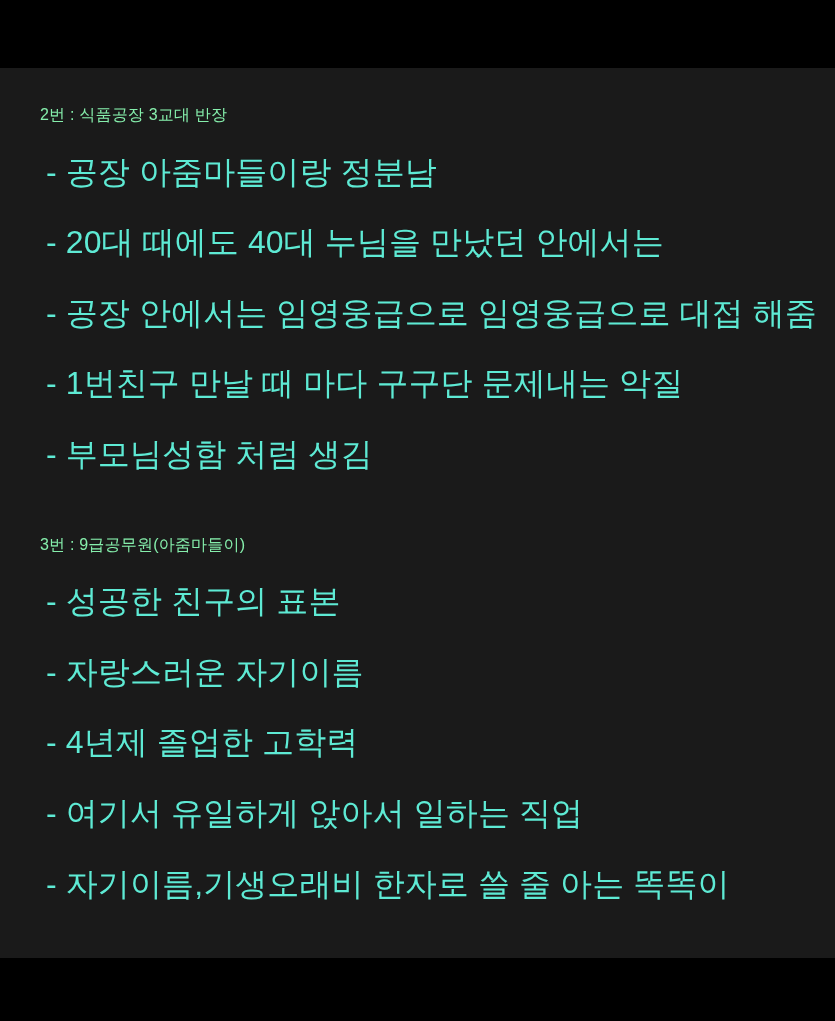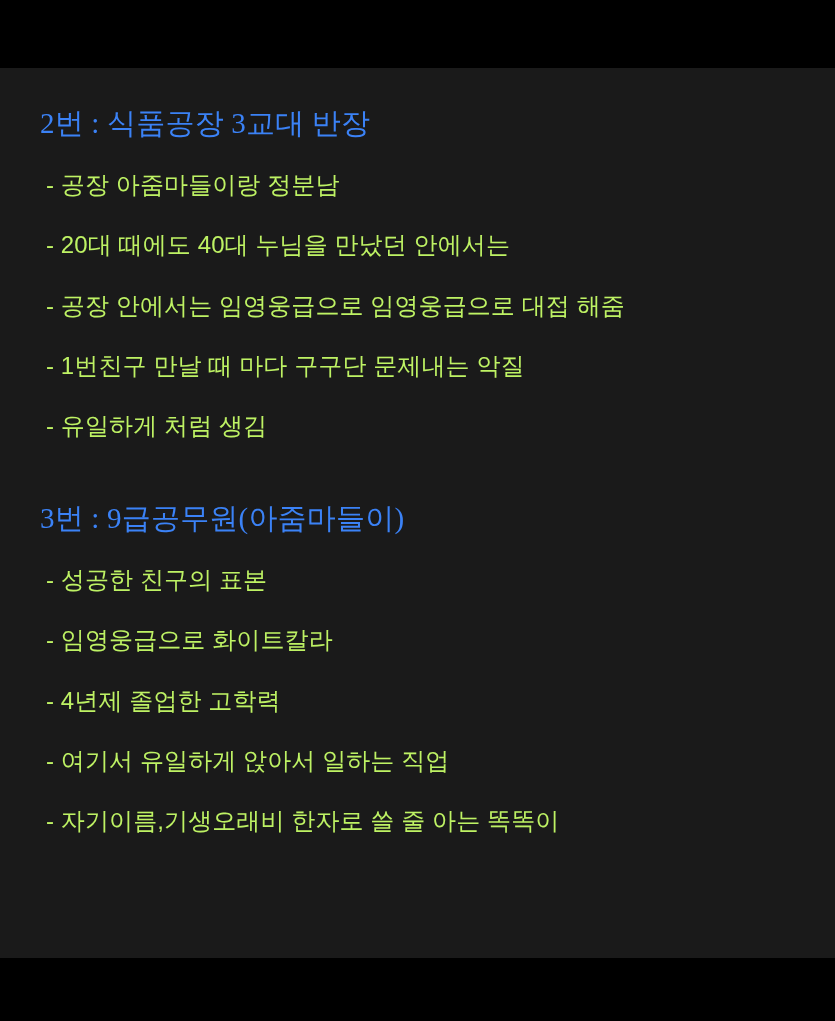--- a/index.html
+++ b/index.html
@@ -35,36 +35,35 @@
     top: 36px;
     right: 24px;
   }
   .block {
     margin-bottom: 58px;
   }
   .block:last-child {
     margin-bottom: 0;
   }
   .block-title {
-    color: #3b82f6;
-    font-size: 29px;
+    color: #86efac;
+    font-size: 16px;
     line-height: 1.35;
     letter-spacing: 0.2px;
     margin: 0 0 26px 0;
     white-space: pre;
-    font-family: Liberation Serif, serif;
   }
   .bullet-list {
     list-style: none;
     margin: 0;
     padding: 0;
   }
   .bullet-item {
-    color: #bef264;
-    font-size: 24px;
+    color: #5eead4;
+    font-size: 32px;
     line-height: 1.3;
     letter-spacing: 0.1px;
     padding-left: 6px;
     margin-bottom: 29px;
     white-space: pre;
   }
   .bullet-item:last-child {
     margin-bottom: 0;
   }
 </style>
@@ -75,29 +74,29 @@
   <div class="panel">
     <div class="content">
 
       <div class="block">
         <p class="block-title">2번 : 식품공장 3교대 반장</p>
         <ul class="bullet-list">
           <li class="bullet-item">- 공장 아줌마들이랑 정분남</li>
           <li class="bullet-item">- 20대 때에도 40대 누님을 만났던 안에서는</li>
           <li class="bullet-item">- 공장 안에서는 임영웅급으로 임영웅급으로 대접 해줌</li>
           <li class="bullet-item">- 1번친구 만날 때 마다 구구단 문제내는 악질</li>
-          <li class="bullet-item">- 유일하게 처럼 생김</li>
+          <li class="bullet-item">- 부모님성함 처럼 생김</li>
         </ul>
       </div>
 
       <div class="block">
         <p class="block-title">3번 : 9급공무원(아줌마들이)</p>
         <ul class="bullet-list">
           <li class="bullet-item">- 성공한 친구의 표본</li>
-          <li class="bullet-item">- 임영웅급으로 화이트칼라</li>
+          <li class="bullet-item">- 자랑스러운 자기이름</li>
           <li class="bullet-item">- 4년제 졸업한 고학력</li>
           <li class="bullet-item">- 여기서 유일하게 앉아서 일하는 직업</li>
           <li class="bullet-item">- 자기이름,기생오래비 한자로 쓸 줄 아는 똑똑이</li>
         </ul>
       </div>
 
     </div>
   </div>
 </div>
 

